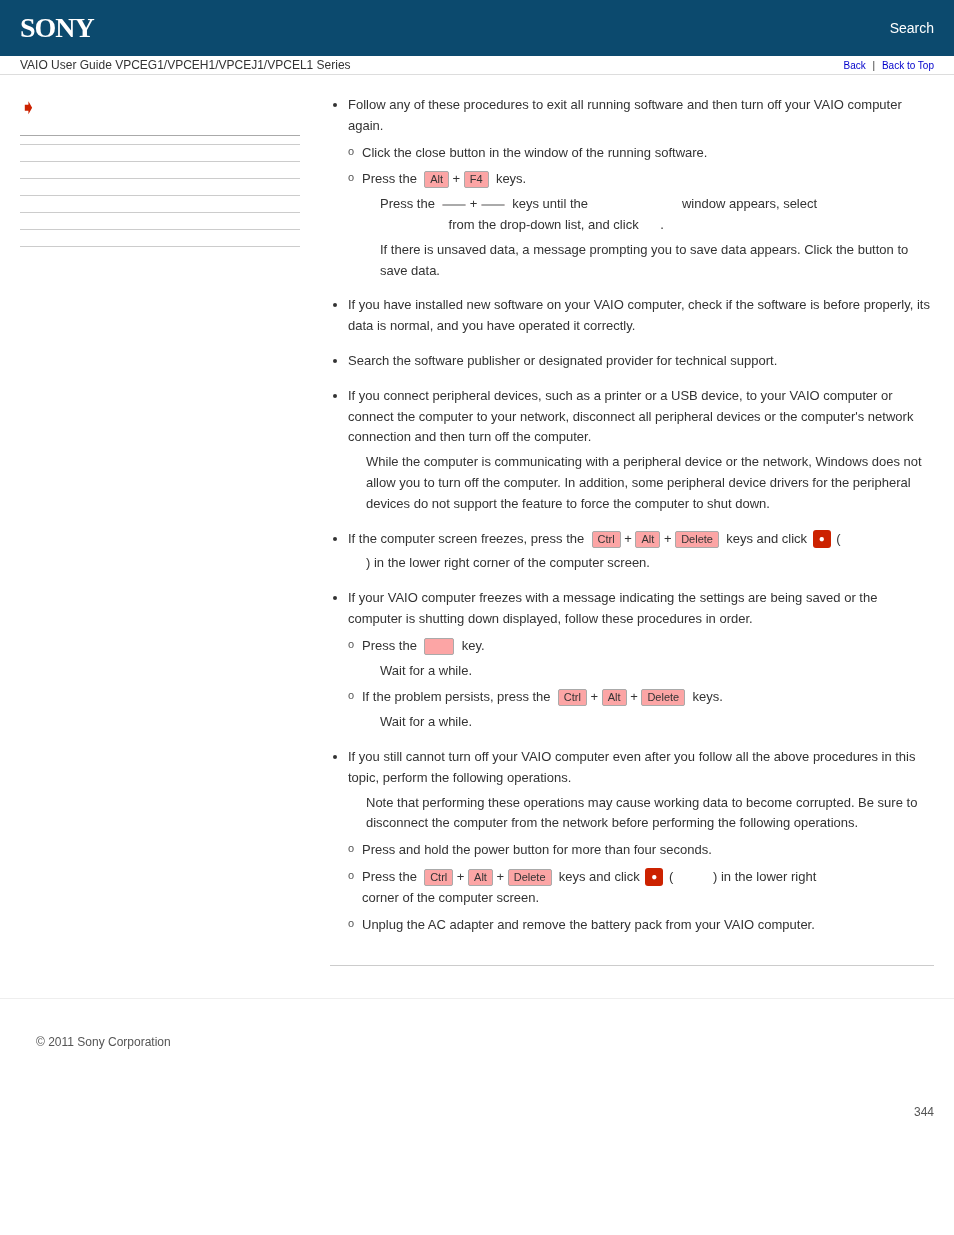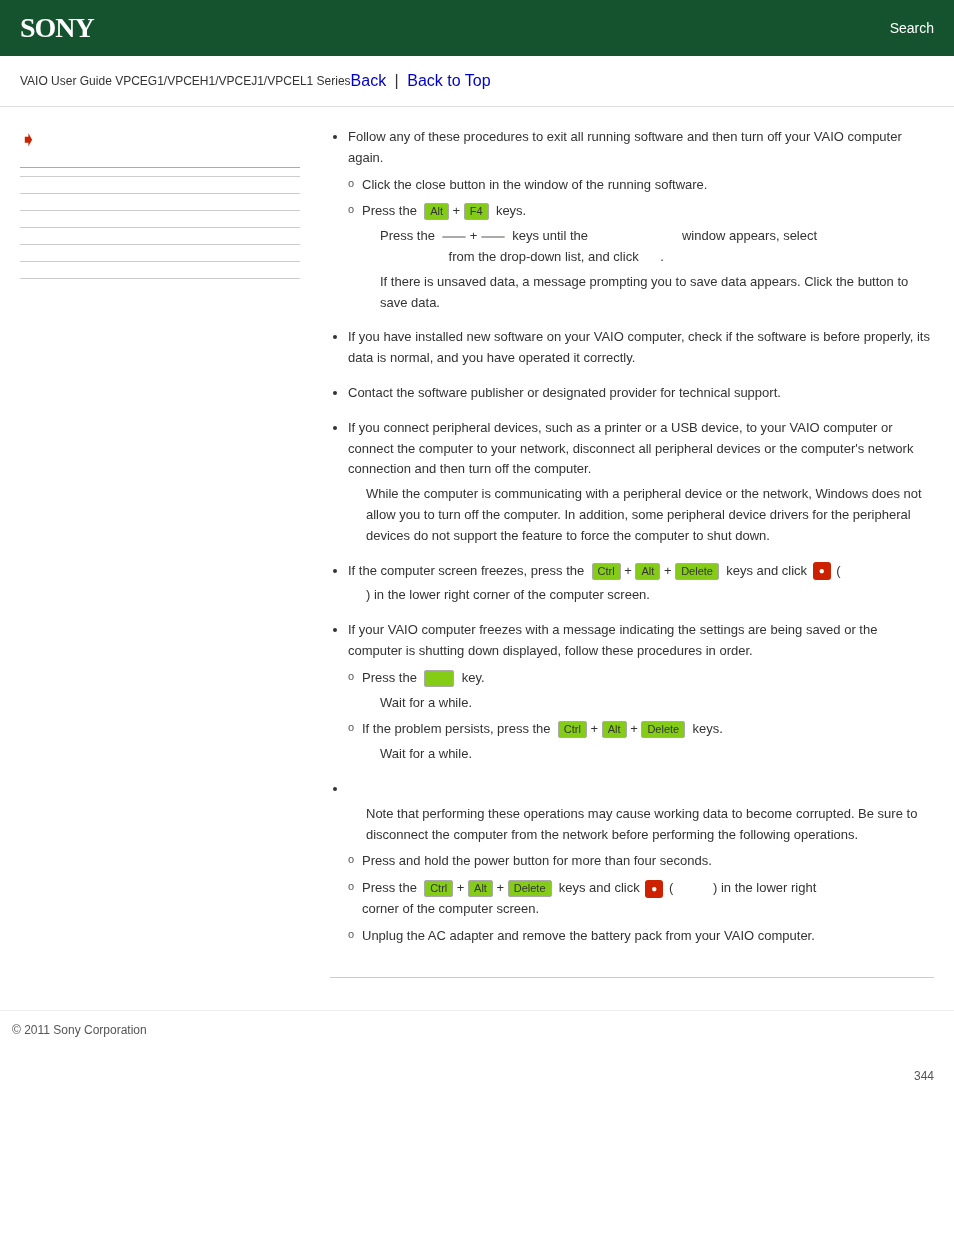--- a/index.html
+++ b/index.html
@@ -1,20 +1,20 @@
 <!DOCTYPE html>
 <html><head>
   <meta charset="utf-8">
   <style>
     * { margin: 0; padding: 0; box-sizing: border-box; }
     body { font-family: Arial, Helvetica, sans-serif; font-size: 13px; color: #333; background: #fff; width: 954px; min-height: 1235px; }
 
     
     #header {
-      background: #14532d;
+      background: #0c4a6e;
       padding: 12px 20px;
       display: flex;
       align-items: center;
       justify-content: space-between;
     }
     #sony-logo {
       color: #fff;
       font-size: 28px;
       font-weight: bold;
       letter-spacing: -1px;
@@ -22,31 +22,31 @@
     }
     #search-btn {
       color: #fff;
       font-size: 14px;
       cursor: pointer;
     }
 
     
     #nav-bar {
       display: flex;
-      justify-content: flex-start;
+      justify-content: space-between;
       align-items: center;
-      padding: 16px 20px;
+      padding: 2px 20px;
       border-bottom: 1px solid #ddd;
     }
     #breadcrumb-text {
       font-size: 12px;
       color: #333;
     }
     #nav-links {
-      font-size: 16px;
+      font-size: 10px;
     }
     #nav-links a {
       color: #00c;
       text-decoration: none;
     }
     #nav-links span {
       color: #333;
       margin: 0 4px;
     }
 
@@ -124,21 +124,21 @@
       width: 18px;
       height: 18px;
       border-radius: 3px;
       text-align: center;
       line-height: 18px;
       vertical-align: middle;
       margin: 0 2px;
     }
     .blank-key {
       display: inline-block;
-      background: #84cc16;
+      background: #fca5a5;
       border: 1px solid #aaa;
       border-radius: 2px;
       padding: 0 5px;
       font-size: 11px;
       line-height: 15px;
       vertical-align: middle;
       min-width: 24px;
       text-align: left;
     }
     .indent-text {
@@ -155,21 +155,21 @@
       padding-top: 12px;
     }
 
     #page-footer {
       text-align: right;
       padding: 20px;
       font-size: 12px;
       color: #555;
     }
     #copyright {
-      padding: 12px;
+      padding: 36px;
       font-size: 12px;
       color: #555;
       border-top: 1px solid #eee;
     }
   </style>
 </head>
 <body>
 
 <div id="header">
   <div id="sony-logo">SONY</div>
@@ -218,21 +218,21 @@
             <span class="indent-text">If there is unsaved data, a message prompting you to save data appears. Click the button to save data.</span>
           </li>
         </ul>
       </li>
 
       <li>
         <span>If you have installed new software on your VAIO computer, check if the software is before properly, its data is normal, and you have operated it correctly.</span>
       </li>
 
       <li>
-        <span>Contact the software publisher or designated provider for technical support.</span>
+        <span>Search the software publisher or designated provider for technical support.</span>
       </li>
 
       <li>
         <span>If you connect peripheral devices, such as a printer or a USB device, to your VAIO computer or connect the computer to your network, disconnect all peripheral devices or the computer's network connection and then turn off the computer.</span>
         <br>
         <span class="indent-text">While the computer is communicating with a peripheral device or the network, Windows does not allow you to turn off the computer. In addition, some peripheral device drivers for the peripheral devices do not support the feature to force the computer to shut down.</span>
       </li>
 
       <li>
         If the computer screen freezes, press the &nbsp;<span class="blank-key">Ctrl</span>&nbsp;+&nbsp;<span class="blank-key">Alt</span>&nbsp;+&nbsp;<span class="blank-key">Delete</span>&nbsp; keys and click <span class="power-icon">●</span> (
@@ -250,20 +250,21 @@
           </li>
           <li>
             If the problem persists, press the &nbsp;<span class="blank-key">Ctrl</span>&nbsp;+&nbsp;<span class="blank-key">Alt</span>&nbsp;+&nbsp;<span class="blank-key">Delete</span>&nbsp; keys.
             <br>
             <span class="indent-text">Wait for a while.</span>
           </li>
         </ul>
       </li>
 
       <li>
+        <span>If you still cannot turn off your VAIO computer even after you follow all the above procedures in this topic, perform the following operations.</span>
         <br>
         <span class="indent-text">Note that performing these operations may cause working data to become corrupted. Be sure to disconnect the computer from the network before performing the following operations.</span>
         <ul>
           <li>
             <span>Press and hold the power button for more than four seconds.</span>
           </li>
           <li>
             Press the &nbsp;<span class="blank-key">Ctrl</span>&nbsp;+&nbsp;<span class="blank-key">Alt</span>&nbsp;+&nbsp;<span class="blank-key">Delete</span>&nbsp; keys and click <span class="power-icon">●</span> ( &nbsp;&nbsp;&nbsp;&nbsp;&nbsp;&nbsp;&nbsp;&nbsp;&nbsp; ) in the lower right
             <br>corner of the computer screen.
           </li>

